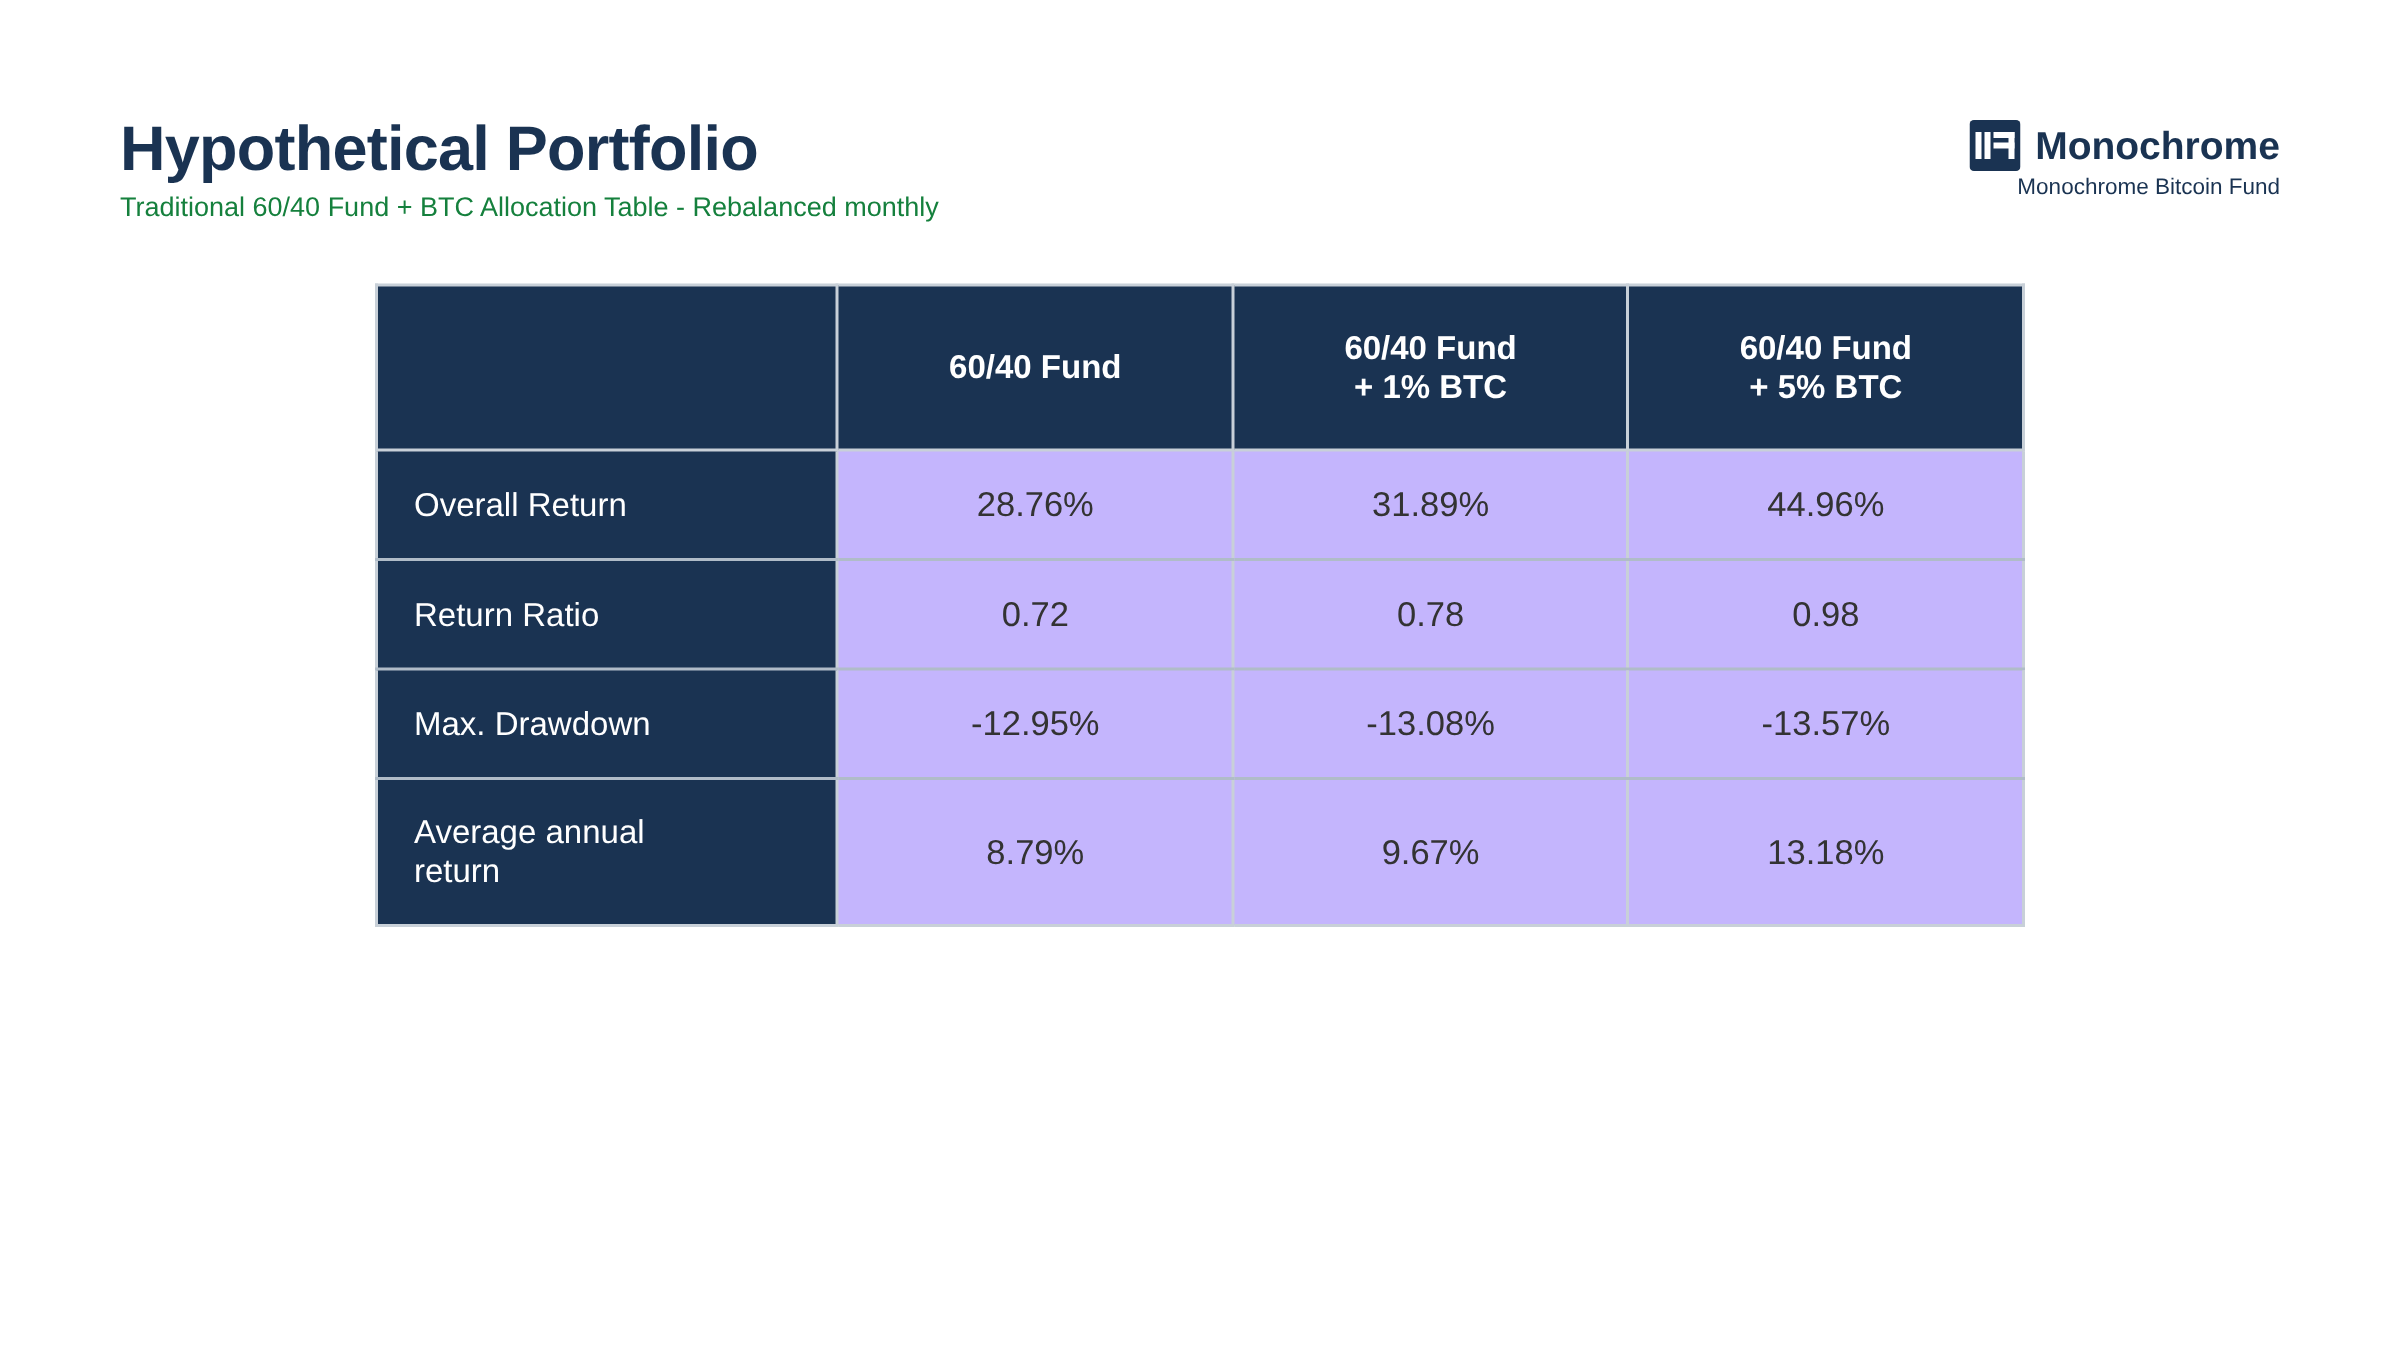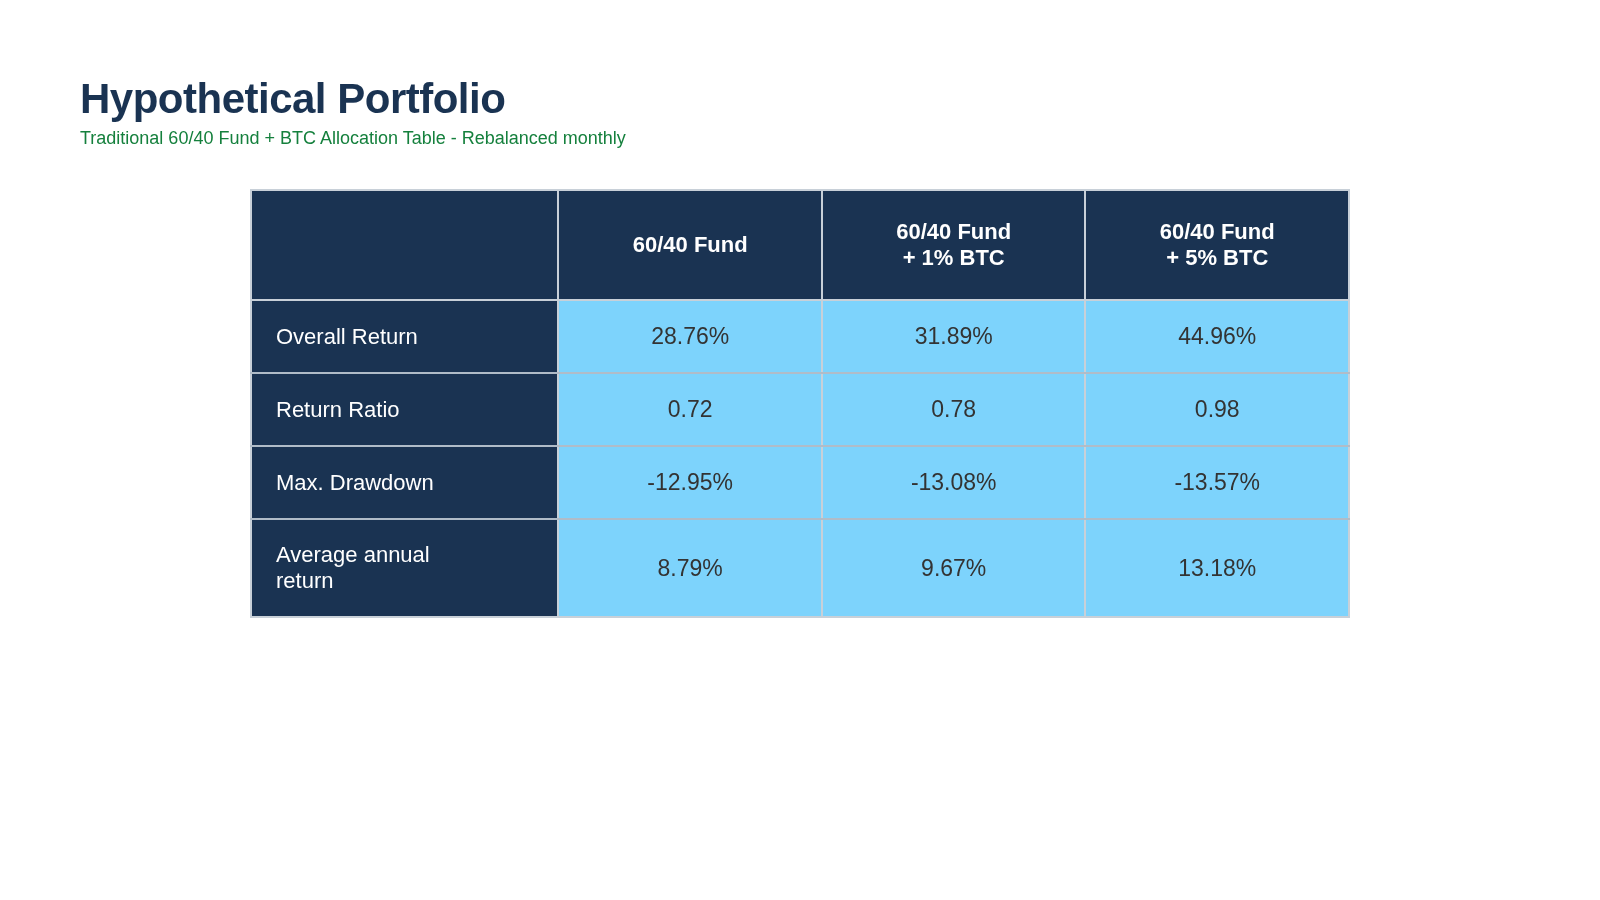--- a/index.html
+++ b/index.html
@@ -138,41 +138,55 @@
       color: #ffffff;
       font-weight: 400;
       font-size: 22px;
       padding: 22px 24px;
       vertical-align: middle;
     }
 
     tbody tr td:not(:first-child) {
       text-align: center;
       color: #333333;
-      background-color: #7dd3fc;
+      background-color: #c4b5fd;
       font-weight: 400;
       font-size: 23px;
     }
 
     
     tbody tr:not(:last-child) td {
       border-bottom: 2px solid #b0bcc8;
     }
   </style>
 </head>
 <body>
 
 <div class="page-container">
 
   <div class="header">
     <div class="title-block">
       <h1 class="main-title">Hypothetical Portfolio</h1>
       <p class="subtitle">Traditional 60/40 Fund + BTC Allocation Table - Rebalanced monthly</p>
     </div>
 
+    <div class="logo-block">
+      <div class="logo-top">
+        <svg class="logo-icon" viewBox="0 0 34 34" xmlns="http://www.w3.org/2000/svg">
+          <rect x="0" y="0" width="34" height="34" rx="3" fill="#1a3352"></rect>
+          <rect x="4" y="8" width="4" height="18" fill="white"></rect>
+          <rect x="10" y="8" width="4" height="18" fill="white"></rect>
+          <rect x="16" y="8" width="14" height="4" fill="white"></rect>
+          <rect x="16" y="15" width="14" height="4" fill="white"></rect>
+          <rect x="26" y="8" width="4" height="18" fill="white"></rect>
+        </svg>
+        <span class="logo-name">Monochrome</span>
+      </div>
+      <span class="logo-subtitle">Monochrome Bitcoin Fund</span>
+    </div>
   </div>
 
   <div class="table-wrapper">
     <table>
       <thead>
         <tr>
           <th></th>
           <th>60/40 Fund</th>
           <th>60/40 Fund<br>+ 1% BTC</th>
           <th>60/40 Fund<br>+ 5% BTC</th>

